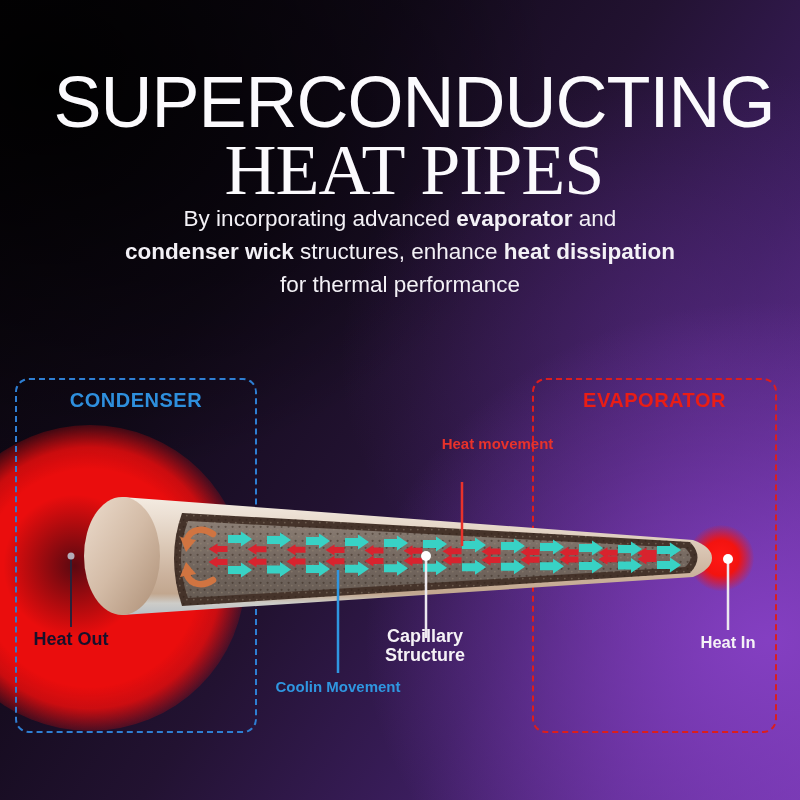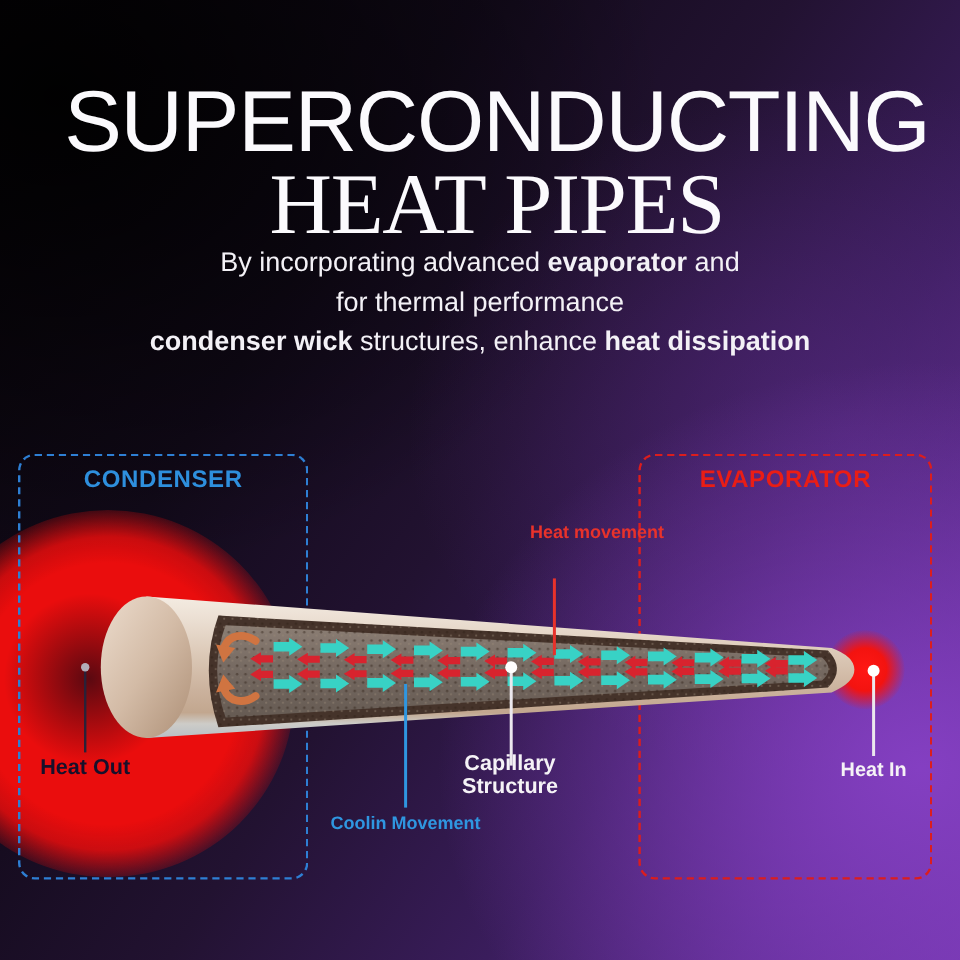--- a/index.html
+++ b/index.html
@@ -48,22 +48,22 @@
 <body>
 
 <div class="stage">
 
   <h1 class="title">
     <span class="t1">SUPERCONDUCTING</span>
     <span class="t2">HEAT PIPES</span>
   </h1>
   <p class="subtitle" id="subtitle">
       <span class="sub-line"><span>By incorporating advanced </span><span class="bold">evaporator</span><span> and</span></span>
+      <span class="sub-line"><span class="bold">condenser wick</span><span> structures, enhance </span><span class="bold">heat dissipation</span></span>
       <span class="sub-line"><span>for thermal performance</span></span>
-      <span class="sub-line"><span class="bold">condenser wick</span><span> structures, enhance </span><span class="bold">heat dissipation</span></span>
     </p>
 
   <div class="zone" id="zone-condenser" style="border-color: rgb(46, 127, 212);">
     <div class="zone-label" style="color: rgb(46, 143, 221);">CONDENSER</div>
   </div>
   <div class="zone" id="zone-evaporator" style="border-color: rgb(220, 29, 29);">
     <div class="zone-label" style="color: rgb(234, 29, 21);">EVAPORATOR</div>
   </div>
 
   <div class="glow glow-left"></div>

